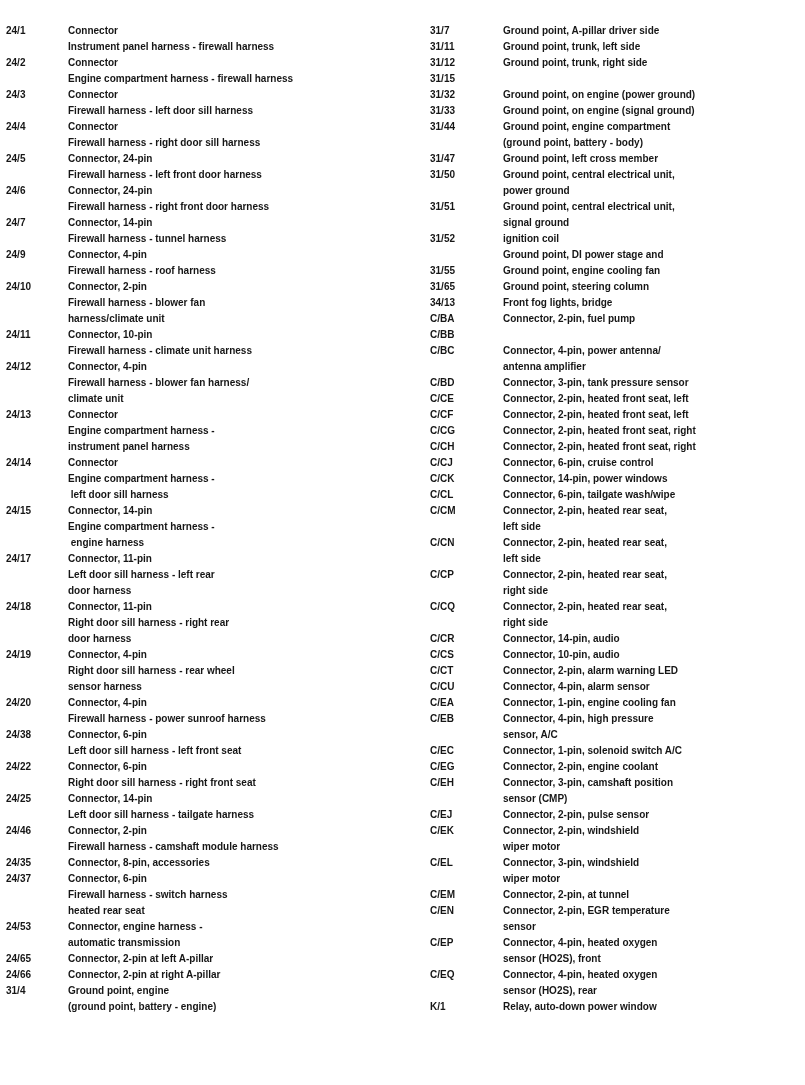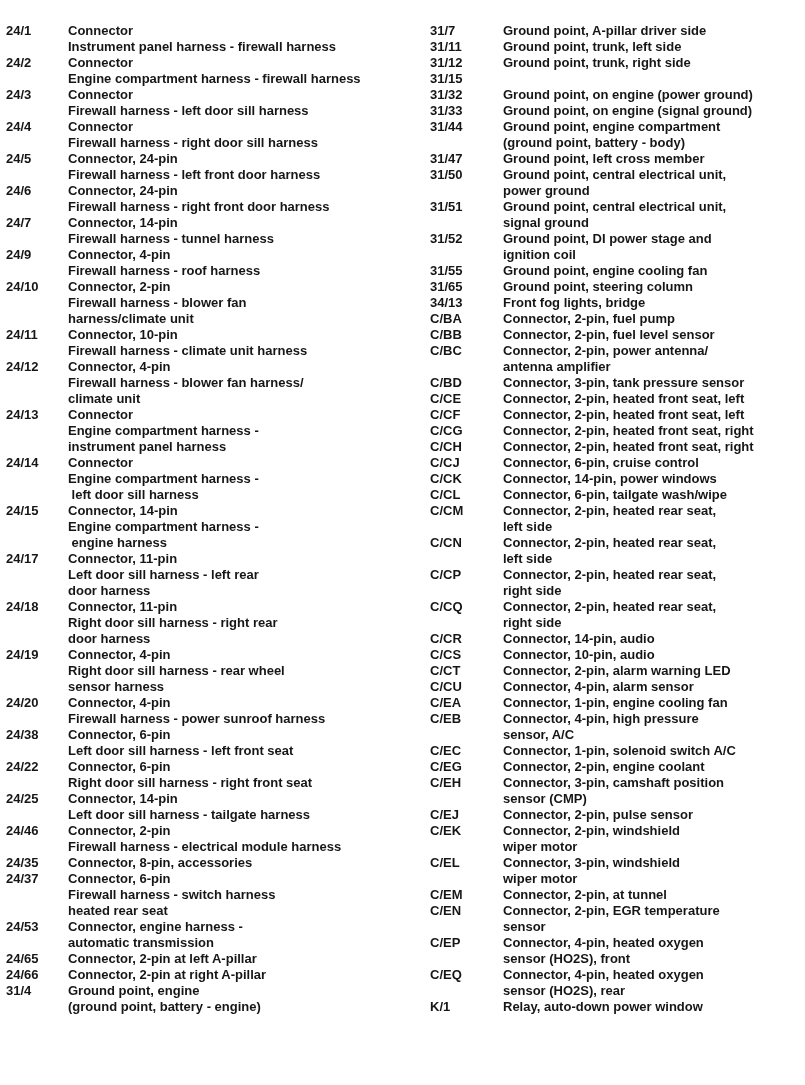--- a/index.html
+++ b/index.html
@@ -5,21 +5,21 @@
   html, body { margin: 0; padding: 0; background: #ffffff; }
   .page {
     position: relative;
     width: 805px;
     height: 1085px;
     background: #ffffff;
     overflow: hidden;
     font-family: "Liberation Sans", sans-serif;
     font-weight: bold;
     color: #161616;
-    font-size: 13px;
+    font-size: 10px;
     line-height: 16px;
   }
   .col { position: absolute; top: 23px; }
   .col-left  { left: 6px;   width: 422px; }
   .col-right { left: 430px; width: 374px; }
   .entry { display: flex; align-items: flex-start; }
   .col-left  .entry-code { flex: 0 0 62px; }
   .col-right .entry-code { flex: 0 0 73px; }
   .entry-desc { flex: 1 1 auto; }
   .entry-line { white-space: pre; }
@@ -181,21 +181,21 @@
         <div class="entry-code">24/25</div>
         <div class="entry-desc">
           <div class="entry-line">Connector, 14-pin</div>
           <div class="entry-line">Left door sill harness - tailgate harness</div>
         </div>
       </div>
       <div class="entry">
         <div class="entry-code">24/46</div>
         <div class="entry-desc">
           <div class="entry-line">Connector, 2-pin</div>
-          <div class="entry-line">Firewall harness - electrical module harness</div>
+          <div class="entry-line">Firewall harness - camshaft module harness</div>
         </div>
       </div>
       <div class="entry">
         <div class="entry-code">24/35</div>
         <div class="entry-desc">
           <div class="entry-line">Connector, 8-pin, accessories</div>
         </div>
       </div>
       <div class="entry">
         <div class="entry-code">24/37</div>
@@ -289,22 +289,22 @@
       <div class="entry">
         <div class="entry-code">31/51</div>
         <div class="entry-desc">
           <div class="entry-line">Ground point, central electrical unit,</div>
           <div class="entry-line">signal ground</div>
         </div>
       </div>
       <div class="entry">
         <div class="entry-code">31/52</div>
         <div class="entry-desc">
+          <div class="entry-line">ignition coil</div>
           <div class="entry-line">Ground point, DI power stage and</div>
-          <div class="entry-line">ignition coil</div>
         </div>
       </div>
       <div class="entry">
         <div class="entry-code">31/55</div>
         <div class="entry-desc">
           <div class="entry-line">Ground point, engine cooling fan</div>
         </div>
       </div>
       <div class="entry">
         <div class="entry-code">31/65</div>
@@ -319,28 +319,25 @@
         </div>
       </div>
       <div class="entry">
         <div class="entry-code">C/BA</div>
         <div class="entry-desc">
           <div class="entry-line">Connector, 2-pin, fuel pump</div>
         </div>
       </div>
       <div class="entry">
         <div class="entry-code">C/BB</div>
-        <div class="entry-desc">
-          <div class="entry-line">Connector, 2-pin, fuel level sensor</div>
-        </div>
       </div>
       <div class="entry">
         <div class="entry-code">C/BC</div>
         <div class="entry-desc">
-          <div class="entry-line">Connector, 2-pin, power antenna/</div>
+          <div class="entry-line">Connector, 4-pin, power antenna/</div>
           <div class="entry-line">antenna amplifier</div>
         </div>
       </div>
       <div class="entry">
         <div class="entry-code">C/BD</div>
         <div class="entry-desc">
           <div class="entry-line">Connector, 3-pin, tank pressure sensor</div>
         </div>
       </div>
       <div class="entry">

